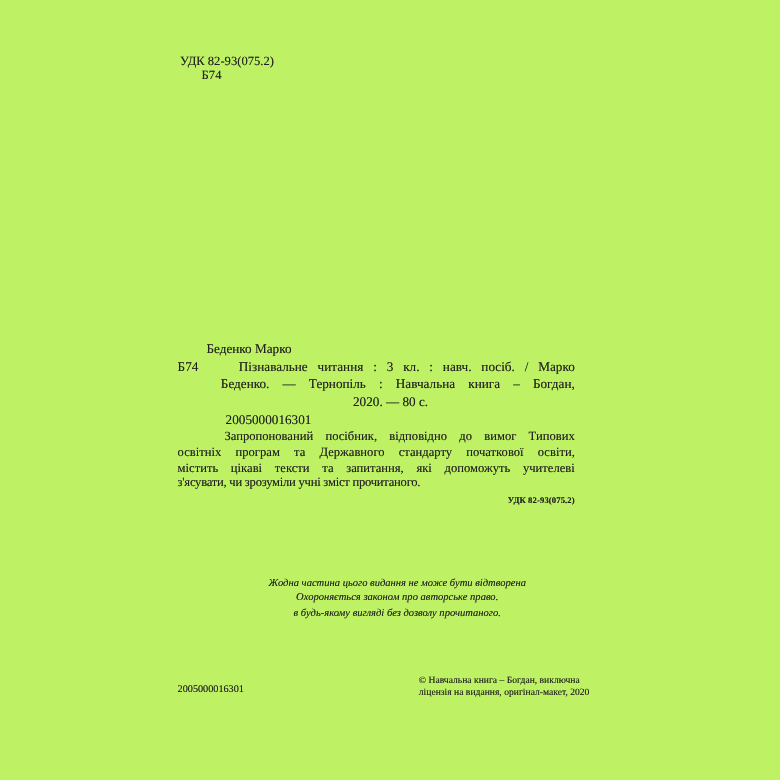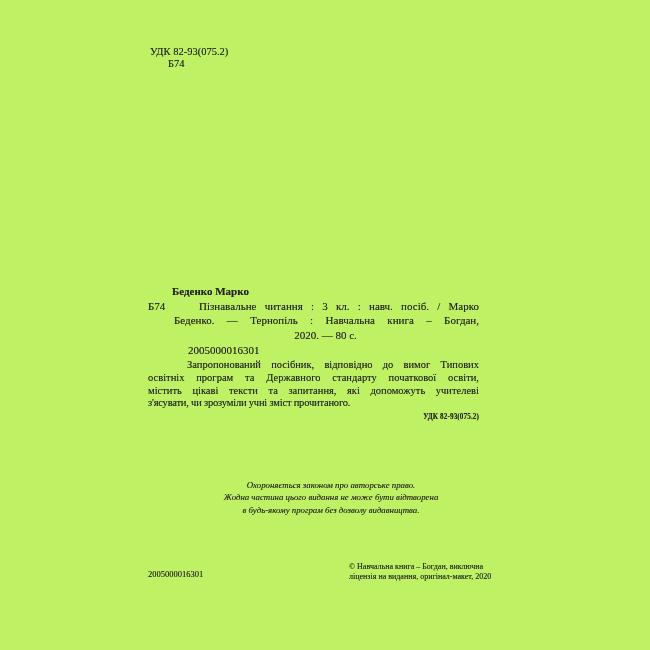--- a/index.html
+++ b/index.html
@@ -13,26 +13,26 @@
     text-shadow:0 0 0.35px rgba(20,20,20,0.45);
   }
   .abs{position:absolute;}
 
   
   .udk-top{left:150px;top:46px;font-size:10.5px;line-height:11.5px;}
   .udk-top .code{padding-left:18px;}
 
   
   .biblio{left:148px;top:284px;width:331px;font-size:11px;line-height:14.5px;}
-  .biblio .author{font-weight:bold;margin-left:24px;}
+  .biblio .author{font-weight:normal;margin-left:24px;}
   .bib-row{position:relative;}
   .bib-label{position:absolute;left:0;top:0;}
   .jline{text-align:justify;text-align-last:justify;}
   .bib-first{margin-left:51px;}
-  .bib-cont{margin-left:26px;}
+  .bib-cont{margin-left:36px;}
   .bib-last{margin-left:24px;text-align:center;}
   .bib-isbn{margin-left:40px;margin-top:1px;}
 
   
   .annotation{left:148px;top:359px;width:331px;font-size:10.5px;line-height:12.8px;}
   .ann-indent{padding-left:39px;}
   .tight{letter-spacing:-0.2px;}
   .udk-small{text-align:right;font-weight:bold;font-size:7.2px;line-height:9px;margin-top:3px;letter-spacing:0.1px;}
 
   
@@ -65,23 +65,23 @@
 
   <div class="abs annotation">
     <div class="ann-indent jline">Запропонований посібник, відповідно до вимог Типових</div>
     <div class="jline">освітніх програм та Державного стандарту початкової освіти,</div>
     <div class="jline">містить цікаві тексти та запитання, які допоможуть учителеві</div>
     <div class="tight">з'ясувати, чи зрозуміли учні зміст прочитаного.</div>
     <div class="udk-small">УДК 82-93(075.2)</div>
   </div>
 
   <div class="abs legal">
+    <div>Жодна частина цього видання не може бути відтворена</div>
     <div>Охороняється законом про авторське право.</div>
-    <div>Жодна частина цього видання не може бути відтворена</div>
-    <div>в будь-якому програм без дозволу видавництва.</div>
+    <div>в будь-якому вигляді без дозволу прочитаного.</div>
   </div>
 
   <div class="abs footer-isbn">2005000016301</div>
   <div class="abs footer-copy">
     <div>© Навчальна книга – Богдан, виключна</div>
     <div>ліцензія на видання, оригінал-макет, 2020</div>
   </div>
 
 </div>
 

